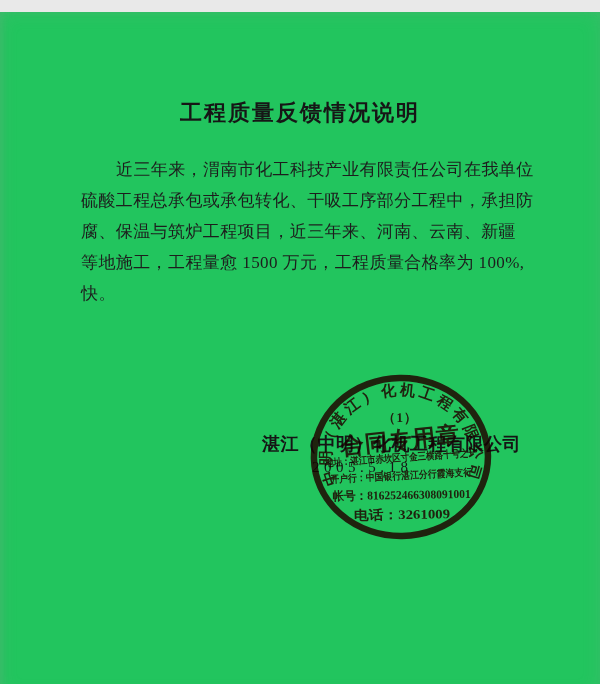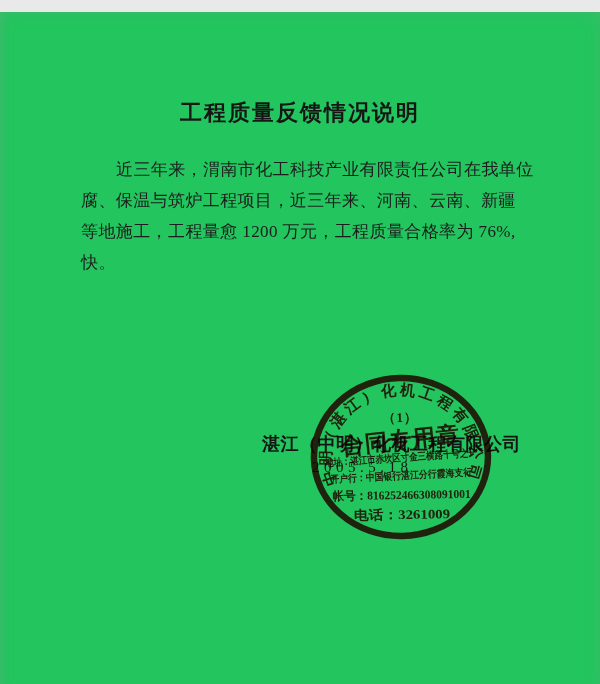--- a/index.html
+++ b/index.html
@@ -75,22 +75,23 @@
 </style>
 </head>
 <body>
 
 <div class="page">
 
   <h1 class="title">工程质量反馈情况说明</h1>
 
   <div class="bodytext">
     <span class="line indent">近三年来，渭南市化工科技产业有限责任公司在我单位</span>
+    <span class="line">硫酸工程总承包或承包转化、干吸工序部分工程中，承担防</span>
     <span class="line">腐、保温与筑炉工程项目，近三年来、河南、云南、新疆</span>
-    <span class="line">等地施工，工程量愈 1200 万元，工程质量合格率为 76%,</span>
+    <span class="line">等地施工，工程量愈 1500 万元，工程质量合格率为 100%,</span>
     <span class="line">快。</span>
   </div>
 
   <div class="sig-company">湛江（中明）化机工程有限公司</div>
   <div class="sig-date">2005.5.18</div>
 
   <svg class="seal" width="200" height="195" viewBox="0 0 200 195" aria-hidden="true">
     <ellipse cx="100" cy="95" rx="87" ry="79" fill="none" stroke="#e2211a" stroke-width="6.5"></ellipse>
     <path id="sealArc" d="M 36.6 121.2 A 70 62 0 1 1 163.4 121.2" fill="none"></path>
     <text class="arc" text-anchor="middle">

